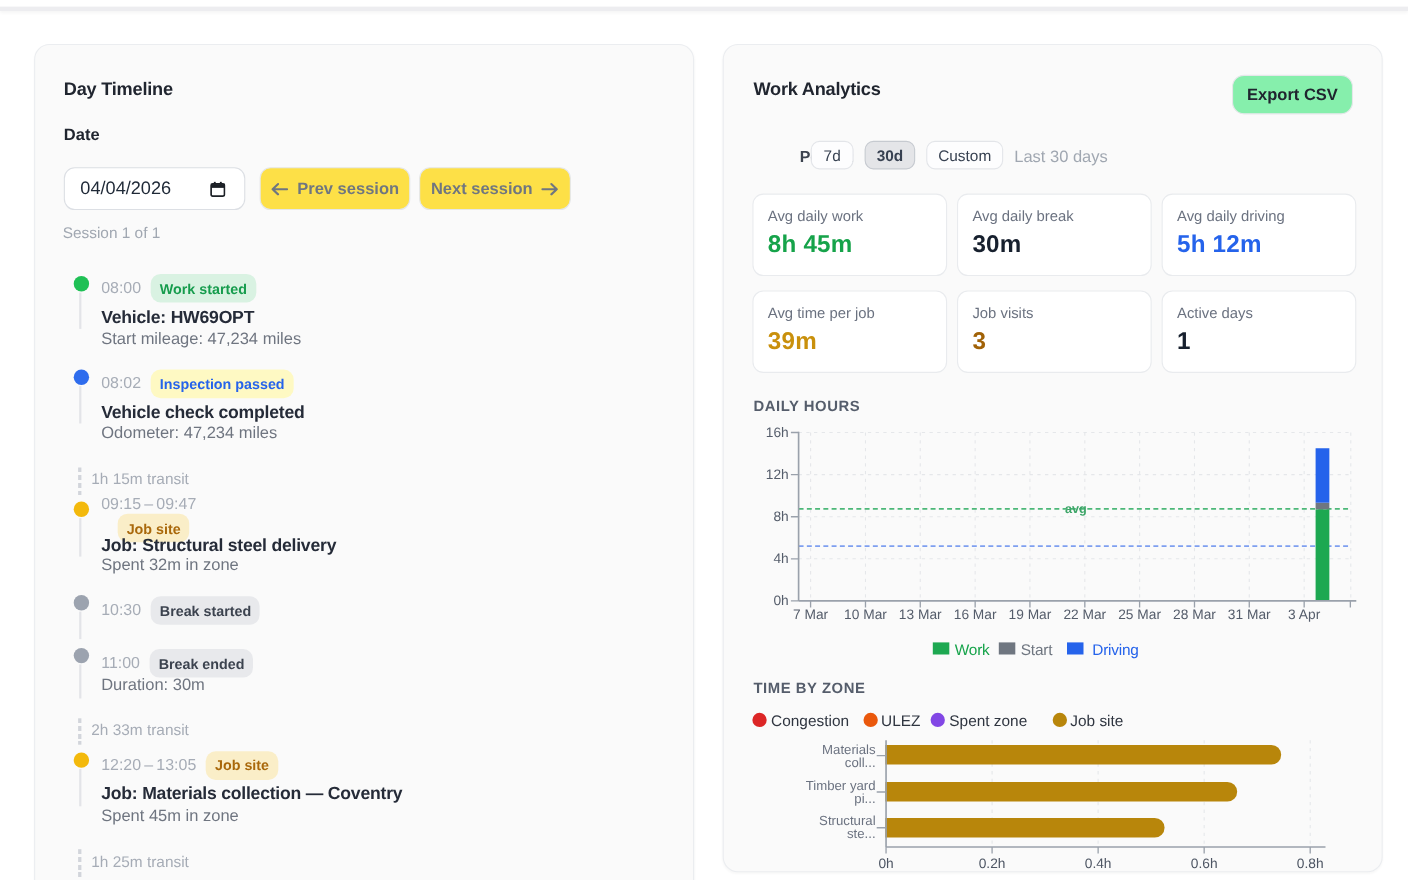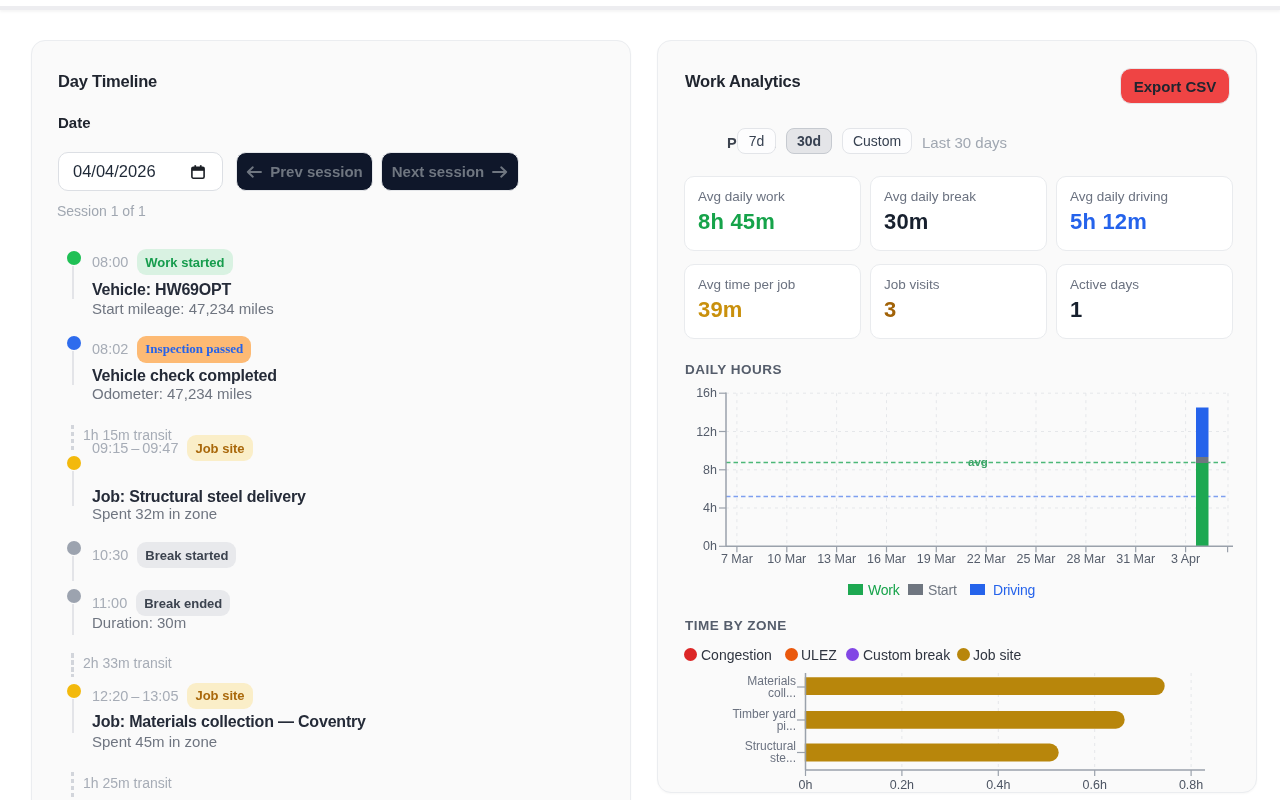--- a/index.html
+++ b/index.html
@@ -7,33 +7,33 @@
   font-family:"Liberation Sans", sans-serif; }
 #page { position:relative; width:1280px; height:572px; }
 .topstrip { position:absolute; left:0; top:0; width:1280px; height:9.5px;
   background:#ffffff; border-bottom:4px solid #ededf0; box-shadow:0 2px 3px rgba(0,0,0,.045); }
 .card { position:absolute; background:#fafafa; border:1px solid #ebedf0; border-radius:14px;
   box-shadow:0 1px 2px rgba(0,0,0,.03); }
 #cardL { left:31px; top:40px; width:600px; height:860px; }
 #cardR { left:657px; top:40px; width:600px; height:753px; }
 .abs { position:absolute; }
 .cardtitle { font-size:16.5px; font-weight:bold; color:#20252f; letter-spacing:-.2px; }
-.btn { background:#0f172a; border:1px solid #e5e7ea; border-radius:10px;
+.btn { background:#fde047; border:1px solid #e5e7ea; border-radius:10px;
   display:flex; align-items:center; justify-content:center; }
 
 .dot { position:absolute; width:14px; height:14px; border-radius:50%; left:35px; }
 .tline { position:absolute; left:40px; width:2px; background:#e3e4e8; }
 .dashline { position:absolute; left:39px; width:2.5px;
   background:repeating-linear-gradient(to bottom,#d2d5db 0px,#d2d5db 4.5px,rgba(0,0,0,0) 4.5px,rgba(0,0,0,0) 7px); }
 .trow { position:absolute; left:60px; display:flex; align-items:center; height:24px; }
 .ttime { font-size:14.5px; color:#a6acb6; }
 .badge { font-size:13px; font-weight:bold; border-radius:9px; padding:5.5px 8px; margin-left:9px;
   white-space:nowrap; }
 .b-green { background:#d9f2e2; color:#169c4d; }
-.b-blue  { background:#fdba74; color:#2563eb;font-family:Liberation Serif, serif; }
+.b-blue  { background:#fef9c3; color:#2563eb; }
 .b-yellow{ background:#faeec8; color:#a9680b; }
 .b-grey  { background:#e8e9ec; color:#3c434f; }
 .ttitle { position:absolute; left:60px; font-size:16px; font-weight:bold; color:#252b38; letter-spacing:-.2px; }
 .tsub { position:absolute; left:60px; font-size:15px; color:#6f7580; }
 .transit { position:absolute; left:51px; font-size:14px; color:#a6acb6; }
 
 .tile { position:absolute; width:177px; height:75px; background:#ffffff;
   border:1px solid #e9ebee; border-radius:10px; padding:12px 13px; }
 .tile .lb { font-size:13.5px; color:#6b7280; }
 .tile .vl { font-size:22px; font-weight:bold; margin-top:5px; letter-spacing:.2px; }
@@ -85,21 +85,21 @@
         <span class="badge b-blue">Inspection passed</span>
       </div>
     <div class="ttitle" style="top:326px;">Vehicle check completed</div>
     <div class="tsub" style="top:344px;">Odometer: 47,234 miles</div>
 
     <div class="dashline" style="top:384px; height:25px;"></div>
     <div class="transit" style="top:386px;">1h 15m transit</div>
 
     <div class="dot" style="top:415px; background:#f3b90c;"></div>
     <div class="tline" style="top:430px; height:35px;"></div>
-    <div class="trow" style="top:395px;">
+    <div class="trow" style="top:410px;flex-direction:column;">
         <span class="ttime">09:15 – 09:47</span>
         <span class="badge b-yellow">Job site</span>
       </div>
     <div class="ttitle" style="top:447px;">Job: Structural steel delivery</div>
     <div class="tsub" style="top:464px;">Spent 32m in zone</div>
 
     <div class="dot" style="top:500px; background:#9ca3af;"></div>
     <div class="tline" style="top:515px; height:25px;"></div>
     <div class="trow" style="top:502px;">
         <span class="ttime">10:30</span>
@@ -125,21 +125,21 @@
       </div>
     <div class="ttitle" style="top:672px;">Job: Materials collection — Coventry</div>
     <div class="tsub" style="top:691.5px;">Spent 45m in zone</div>
 
     <div class="dashline" style="top:731px; height:30px;"></div>
     <div class="transit" style="top:734px;">1h 25m transit</div>
   </div>
 
   <div class="card" id="cardR">
     <div class="abs cardtitle" style="left:27px; top:30.5px;">Work Analytics</div>
-    <div class="abs btn" style="left:462px; top:27px; width:110px; height:36px; font-size:15px; font-weight:bold; color:#20252f; background:#ef4444; border-radius:11px;">Export CSV</div>
+    <div class="abs btn" style="left:462px; top:27px; width:110px; height:36px; font-size:15px; font-weight:bold; color:#20252f; background:#86efac; border-radius:11px;">Export CSV</div>
 
     <div class="abs" style="left:28px; top:94px; font-size:14.5px; font-weight:bold; color:#3c434f;margin-left:41px;">Period:</div>
     <div class="abs pbtn" style="left:79px; top:87px; width:39px; height:26px;">7d</div>
     <div class="abs pbtn" style="left:128px; top:87px; width:46px; height:26px; background:#e4e5e8; border-color:#c6cad0; font-weight:bold;">30d</div>
     <div class="abs pbtn" style="left:184px; top:87px; width:70px; height:26px;">Custom</div>
     <div class="abs" style="left:264px; top:93px; font-size:15px; color:#a0a7b1;">Last 30 days</div>
 
     <div class="tile" style="left:26px; top:135px;">
         <div class="lb">Avg daily work</div>
         <div class="vl" style="color:#16a34a;">8h 45m</div>
@@ -249,21 +249,21 @@
     <span class="abs" style="left:270px; top:541px; font-size:14px; letter-spacing:-.2px; color:#6f7680;">Start</span>
     <span class="abs legsq" style="left:312px; top:543px; background:#2563eb;"></span>
     <span class="abs" style="left:335px; top:541px; font-size:14px; letter-spacing:-.2px; color:#2563eb;">Driving</span>
 
     <div class="abs sechead" style="left:27px; top:577px;">TIME BY ZONE</div>
     <span class="abs legdot" style="left:26px; top:606.5px; background:#dc2626;"></span>
     <span class="abs zleg" style="left:43px; top:605.5px;">Congestion</span>
     <span class="abs legdot" style="left:127px; top:606.5px; background:#ea580c;"></span>
     <span class="abs zleg" style="left:143px; top:605.5px;">ULEZ</span>
     <span class="abs legdot" style="left:188px; top:606.5px; background:#8247e5;"></span>
-    <span class="abs zleg" style="left:205px; top:605.5px;">Custom break</span>
+    <span class="abs zleg" style="left:205px; top:605.5px;">Spent zone</span>
     <span class="abs legdot" style="left:299px; top:606.5px; background:#b8860b;"></span>
     <span class="abs zleg" style="left:315px; top:605.5px;">Job site</span>
 
     <svg class="abs" style="left:26px; top:630px;" width="552" height="122" viewBox="0 0 552 122">
       <g stroke="#e5e7ea" stroke-width="1" stroke-dasharray="3,4">
         <line x1="217.9" y1="2" x2="217.9" y2="99"></line>
         <line x1="314.3" y1="2" x2="314.3" y2="99"></line>
         <line x1="410.7" y1="2" x2="410.7" y2="99"></line>
         <line x1="507.1" y1="2" x2="507.1" y2="99"></line>
       </g>

